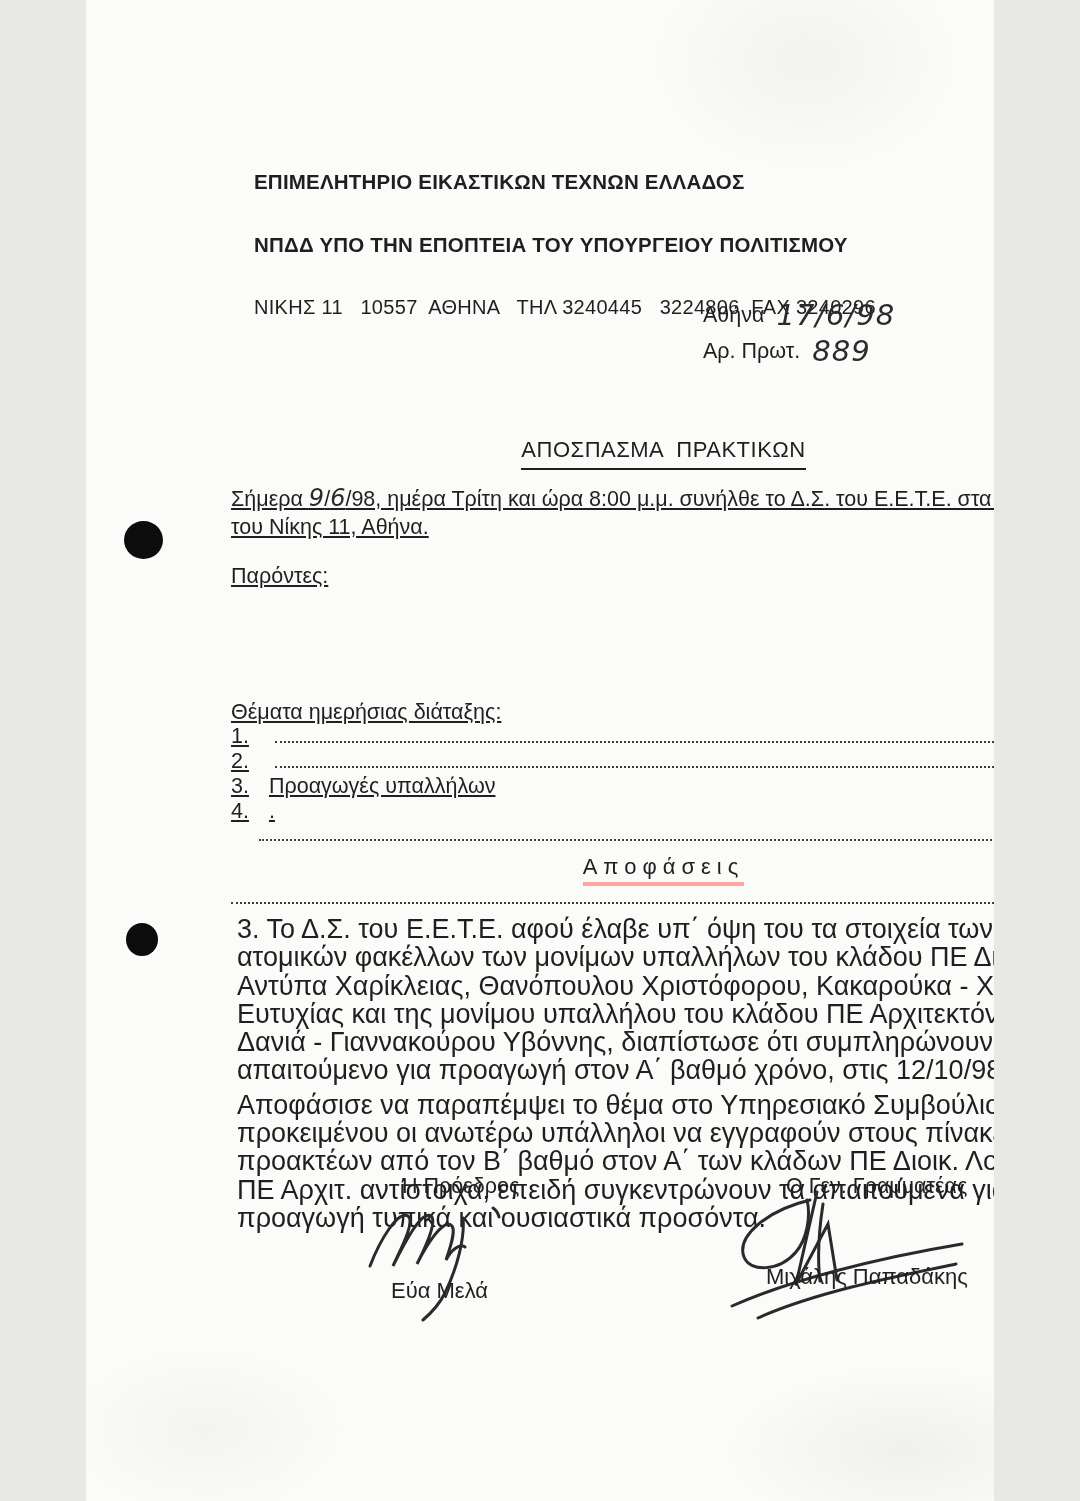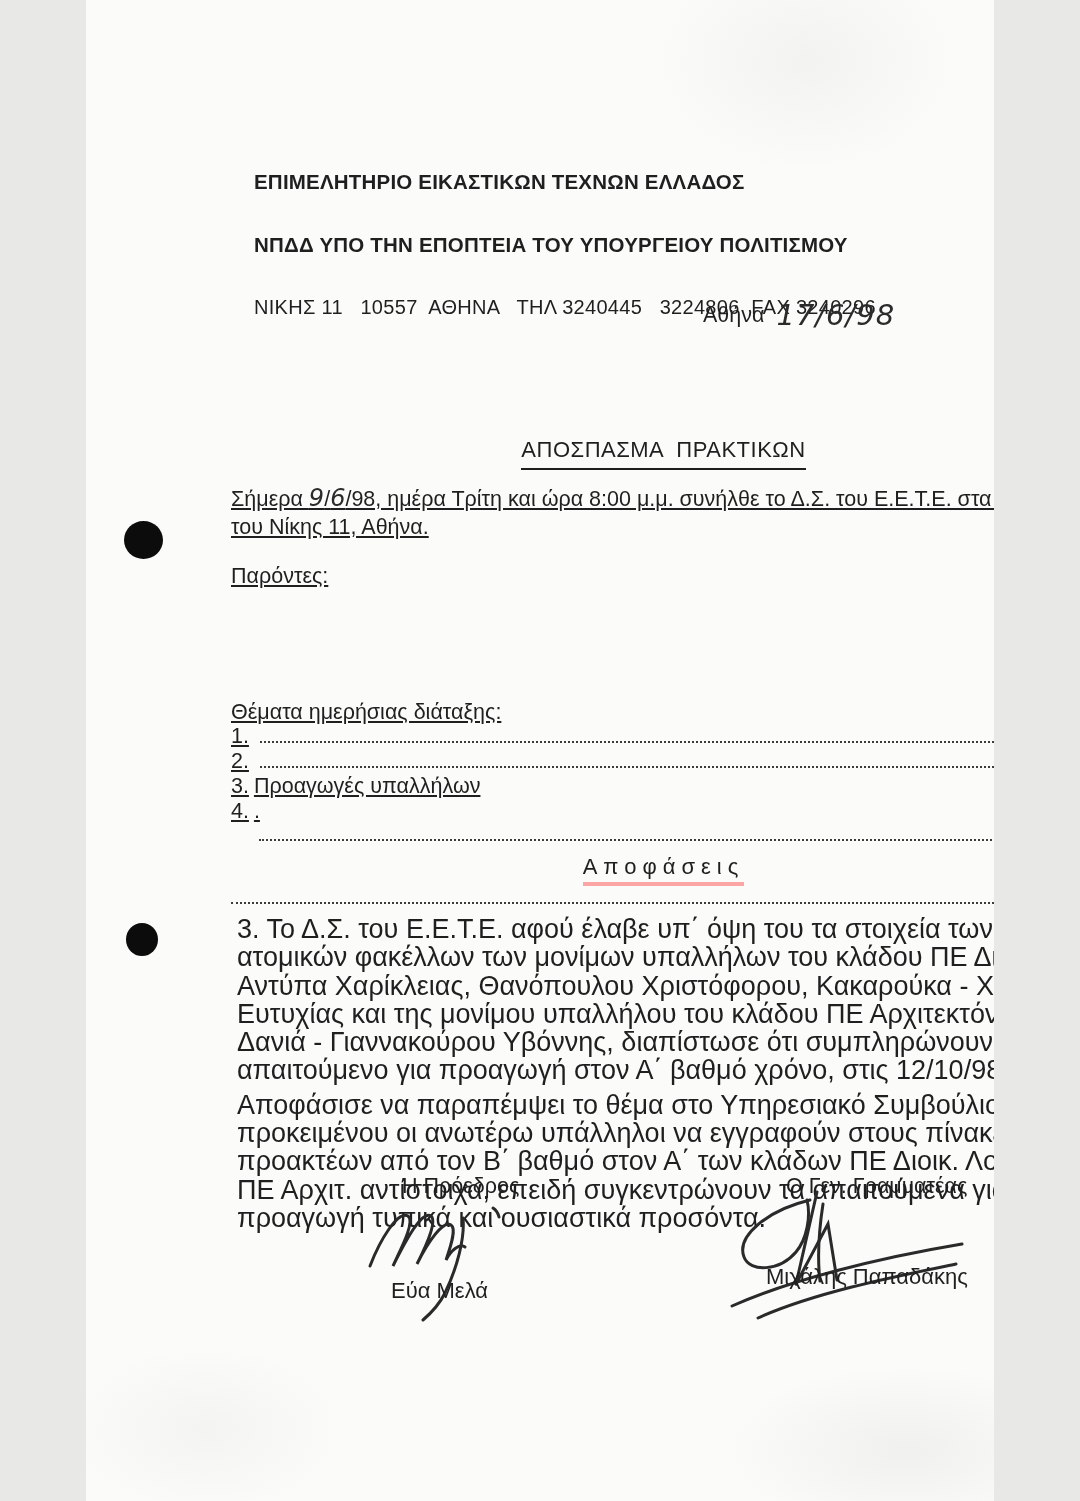--- a/index.html
+++ b/index.html
@@ -54,21 +54,21 @@
   .intro { position: absolute; left: 145px; top: 484px; width: 872px; }
   .hw-inline { font-size: 24px; }
 
   .attendees-label { position: absolute; left: 145px; top: 562px; }
   .attendees { position: absolute; left: 147px; top: 581px; width: 885px; }
   .attendees div { font-size: 26.5px; line-height: 43px; white-space: nowrap; }
 
   .agenda-label { position: absolute; left: 145px; top: 698px; }
   .agenda-row { position: absolute; left: 145px; width: 865px; display: flex; align-items: baseline; height: 26px; }
   .agenda-num { flex: none; }
-  .agenda-txt { flex: none; margin-left: 5px; text-align: right; }
+  .agenda-txt { flex: none; margin-left: 20px; text-align: right; }
   .dot-leader { flex: 1 1 auto; border-bottom: 2.6px dotted #3c3c3c; margin: 0 2px 5px 6px; }
   .dotline { border-bottom: 2.6px dotted #3c3c3c; }
   .agenda-tail { position: absolute; left: 173px; top: 815px; width: 837px; height: 24px; }
 
   .decisions-title { position: absolute; left: 145px; top: 854px; width: 865px; text-align: center; }
   .decisions-title span {
     font-size: 22px; letter-spacing: 6px;
     border-bottom: 4px solid #fca5a5; padding-bottom: 3px;
   }
   .decisions-sep { position: absolute; left: 145px; top: 880px; width: 867px; height: 22px; }
@@ -97,20 +97,24 @@
   <div class="letterhead">
     <div class="lh-bold">ΕΠΙΜΕΛΗΤΗΡΙΟ ΕΙΚΑΣΤΙΚΩΝ ΤΕΧΝΩΝ ΕΛΛΑΔΟΣ</div>
     <div class="lh-bold">ΝΠΔΔ ΥΠΟ ΤΗΝ ΕΠΟΠΤΕΙΑ ΤΟΥ ΥΠΟΥΡΓΕΙΟΥ ΠΟΛΙΤΙΣΜΟΥ</div>
     <div class="lh-plain">ΝΙΚΗΣ 11   10557  ΑΘΗΝΑ   ΤΗΛ 3240445   3224806  FAX 3240296</div>
   </div>
 
   <div class="protocol">
     <div class="protocol-row">
       <span>Αθήνα</span>
       <span class="handwrite hw-big">17/6/98</span>
+    </div>
+    <div class="protocol-row">
+      <span>Αρ. Πρωτ.</span>
+      <span class="handwrite hw-big">889</span>
     </div>
   </div>
 
   <div class="doc-title">
     <span>ΑΠΟΣΠΑΣΜΑ  ΠΡΑΚΤΙΚΩΝ</span>
   </div>
 
   <div class="intro body-text">
     <span>Σήμερα </span><span class="handwrite hw-inline">9</span><span>/</span><span class="handwrite hw-inline">6</span><span>/98, ημέρα Τρίτη και ώρα 8:00 μ.μ. συνήλθε το Δ.Σ. του Ε.Ε.Τ.Ε. στα γραφεία του Νίκης 11, Αθήνα.</span>
   </div>

